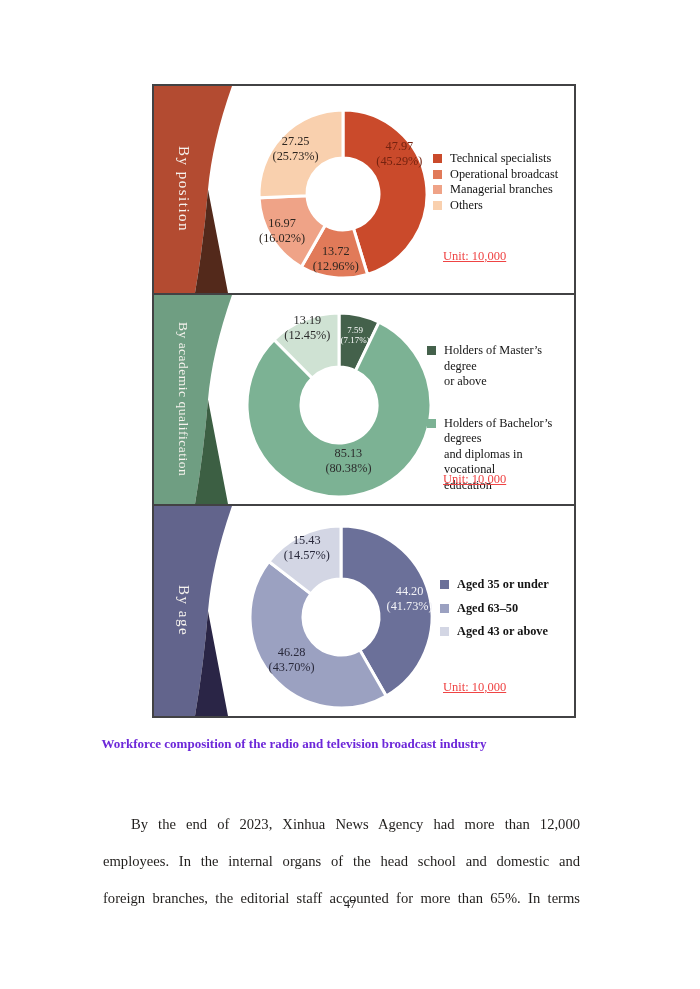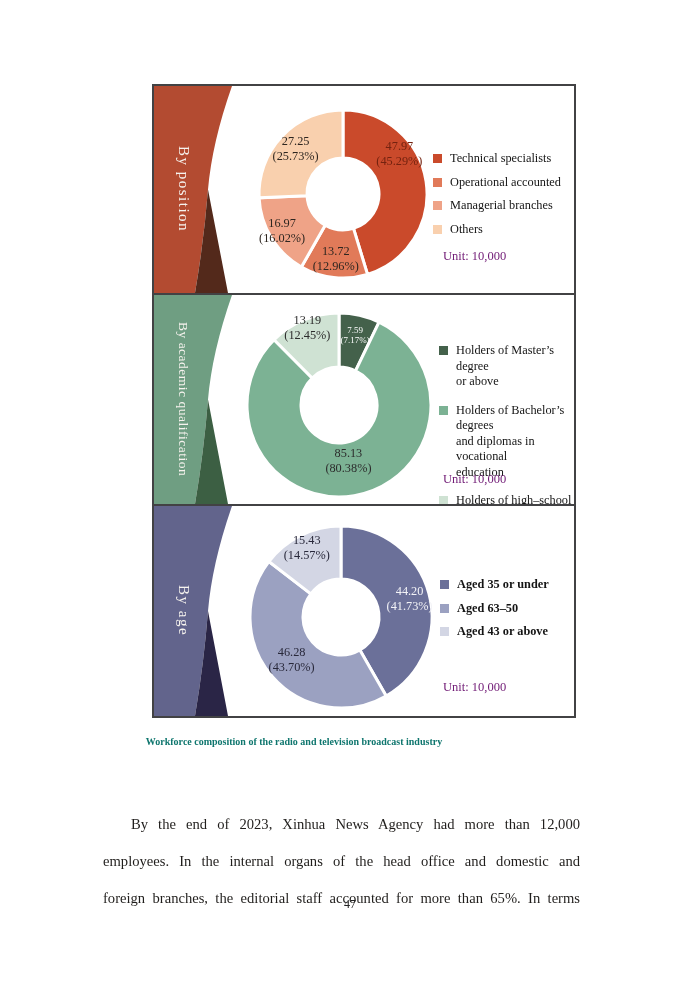--- a/index.html
+++ b/index.html
@@ -19,32 +19,32 @@
   .sidebar-deco { position:absolute; left:0; top:0; width:110px; height:100%; display:block; }
   .sidebar-label {
     position:absolute; left:0; top:0; bottom:0; width:58px;
     display:flex; align-items:center; justify-content:center;
     writing-mode:vertical-rl; color:#f6f3ee; font-size:15px; letter-spacing:1.5px;
   }
   .panel-1 .sidebar-label { font-size:13.5px; letter-spacing:0.5px; }
   .donut-svg { position:absolute; left:0; top:0; width:100%; height:100%; }
   .donut-svg text { font-family:"Liberation Serif", serif; }
   .legend { position:absolute; display:flex; flex-direction:column; font-size:12.3px; line-height:15.5px; color:#141414; }
-  .panel-0 .legend { left:279px; top:65px; gap:8px; }
-  .panel-1 .legend { left:285px; top:48px; gap:13px; }
+  .panel-0 .legend { left:279px; top:65px; }
+  .panel-1 .legend { left:273px; top:48px; gap:26px; }
   .panel-2 .legend { left:286px; top:71px; gap:8px;font-weight:bold; }
   .legend-item { display:flex; gap:8px; }
   .legend-marker { width:9px; height:9px; margin-top:3px; flex:none; }
   .legend-label { white-space:pre-line; }
-  .unit { position:absolute; left:289px; font-size:12.5px; color:#701a75; }
+  .unit { position:absolute; left:289px; font-size:12.5px; color:#ef4444;text-decoration:underline; }
   .panel-0 .unit { top:163px; }
   .panel-1 .unit { top:177px; }
   .panel-2 .unit { top:174px; }
   
-  .caption-line { position:absolute; left:0; width:588px; text-align:center; font-weight:bold; font-size:10px; color:#0f766e; }
+  .caption-line { position:absolute; left:0; width:588px; text-align:center; font-weight:bold; font-size:13px; color:#6d28d9; }
   .caption-1 { top:736px; }
   .caption-2 { top:774px; }
   .bodytext { position:absolute; left:103px; top:806px; width:477px; font-size:14.6px; color:#201e1c; }
   .bodyline { line-height:37px; text-align:justify; text-align-last:justify;font-family:Liberation Serif, serif; }
   .bodyline.indent { text-indent:28px; }
   .pagenum { position:absolute; left:0; top:897px; width:700px; text-align:center; font-size:12px; color:#222; }
 </style>
 </head>
 <body>
 
@@ -70,21 +70,21 @@
           <text x="128.10019986872086" y="141.2716292100339" text-anchor="middle" fill="#2e2620" font-size="12.3"><tspan x="128.10019986872086">16.97</tspan><tspan x="128.10019986872086" dy="15">(16.02%)</tspan></text>
           <text x="141.6209964611005" y="58.74405648248014" text-anchor="middle" fill="#2e2620" font-size="12.3"><tspan x="141.6209964611005">27.25</tspan><tspan x="141.6209964611005" dy="15">(25.73%)</tspan></text>
         </svg>
       <div class="legend">
           <div class="legend-item">
             <span class="legend-marker" style="background: rgb(202, 74, 43);"></span>
             <span class="legend-label">Technical specialists</span>
           </div>
           <div class="legend-item">
             <span class="legend-marker" style="background: rgb(225, 122, 89);"></span>
-            <span class="legend-label">Operational accounted</span>
+            <span class="legend-label">Operational broadcast</span>
           </div>
           <div class="legend-item">
             <span class="legend-marker" style="background: rgb(239, 163, 135);"></span>
             <span class="legend-label">Managerial branches</span>
           </div>
           <div class="legend-item">
             <span class="legend-marker" style="background: rgb(249, 208, 174);"></span>
             <span class="legend-label">Others</span>
           </div>
         </div>
@@ -160,19 +160,19 @@
         </div>
       <div class="unit">Unit: 10,000</div>
     </section>
 
   </div>
 
   <div class="caption-line caption-1">Workforce composition of the radio and television broadcast industry</div>
 
   <div class="bodytext">
     <div class="bodyline indent">By the end of 2023, Xinhua News Agency had more than 12,000</div>
-    <div class="bodyline">employees. In the internal organs of the head office and domestic and</div>
+    <div class="bodyline">employees. In the internal organs of the head school and domestic and</div>
     <div class="bodyline">foreign branches, the editorial staff accounted for more than 65%. In terms</div>
   </div>
 
   <div class="pagenum">47</div>
 
 </div>
 
 </body></html>

